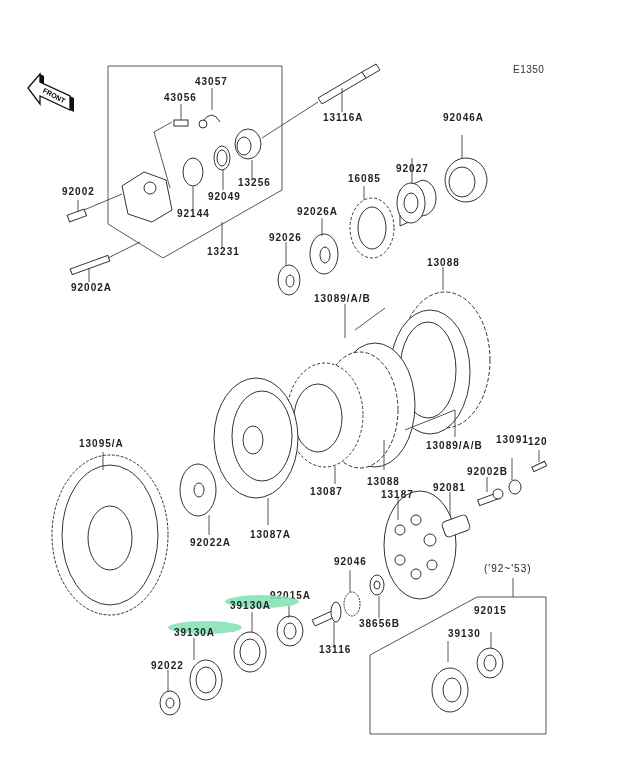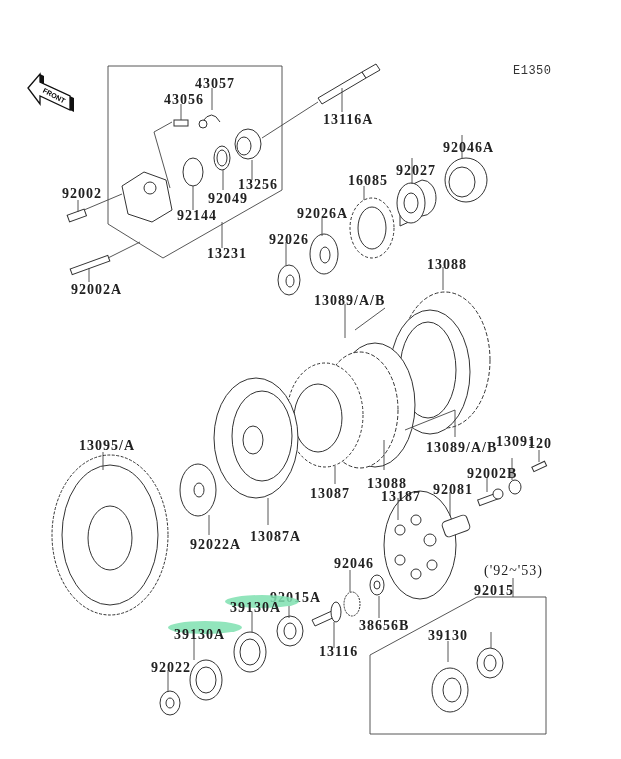--- a/index.html
+++ b/index.html
@@ -1,19 +1,19 @@
 <!DOCTYPE html>
 <html><head>
 <meta charset="utf-8">
 <style>
   html,body{margin:0;padding:0;background:#fff;}
   body{width:621px;height:759px;position:relative;overflow:hidden;font-family:"DejaVu Sans Mono","Liberation Mono",monospace;}
   #diagram{position:absolute;left:0;top:0;width:621px;height:759px;}
-  .lbl{position:absolute;font-family:Liberation Serif, serif;font-weight:bold;font-size:14px;letter-spacing:1px;color:#222;white-space:nowrap;}
-  .code{position:absolute;font-family:Liberation Mono, monospace;font-size:12px;color:#333;letter-spacing:.5px;}
+  .lbl{position:absolute;font-family:Liberation Sans, sans-serif;font-weight:bold;font-size:10px;letter-spacing:1px;color:#222;white-space:nowrap;}
+  .code{position:absolute;font-family:Liberation Sans, sans-serif;font-size:10px;color:#333;letter-spacing:.5px;}
   .hl{position:absolute;width:74px;height:13px;border-radius:50%;background:#7fe0b0;opacity:.85;}
   svg .p{fill:#fff;stroke:#333;stroke-width:1;}
   svg .l{stroke:#444;stroke-width:.9;fill:none;}
 </style>
 </head>
 <body>
 
 <svg id="diagram" viewBox="0 0 621 759" xmlns="http://www.w3.org/2000/svg">
 
   <g>
@@ -233,21 +233,21 @@
     <ellipse class="p" cx="490" cy="663" rx="6" ry="8"></ellipse>
     <line class="l" x1="491" y1="632" x2="491" y2="648"></line>
   </g>
 </svg>
 
 <span class="code" style="left:513px;top:64px">E1350</span>
 
 <span class="lbl" style="left:195px;top:76px">43057</span>
 <span class="lbl" style="left:164px;top:92px">43056</span>
 <span class="lbl" style="left:323px;top:112px">13116A</span>
-<span class="lbl" style="left:443px;top:140px">92046A</span>
+<span class="lbl" style="left:443px;top:112px">92046A</span>
 <span class="lbl" style="left:396px;top:163px">92027</span>
 <span class="lbl" style="left:62px;top:186px">92002</span>
 <span class="lbl" style="left:177px;top:208px">92144</span>
 <span class="lbl" style="left:208px;top:191px">92049</span>
 <span class="lbl" style="left:238px;top:177px">13256</span>
 <span class="lbl" style="left:348px;top:173px">16085</span>
 <span class="lbl" style="left:297px;top:206px">92026A</span>
 <span class="lbl" style="left:269px;top:232px">92026</span>
 <span class="lbl" style="left:207px;top:246px">13231</span>
 <span class="lbl" style="left:71px;top:282px">92002A</span>
@@ -266,15 +266,15 @@
 <span class="lbl" style="left:250px;top:529px">13087A</span>
 <span class="lbl" style="left:334px;top:556px">92046</span>
 <span class="lbl" style="left:270px;top:590px">92015A</span>
 <div class="hl" style="left: 225px; top: 595px; background: rgb(127, 224, 176);"></div>
 <span class="lbl" style="left:230px;top:600px">39130A</span>
 <div class="hl" style="left: 168px; top: 621px; background: rgb(127, 224, 176);"></div>
 <span class="lbl" style="left:174px;top:627px">39130A</span>
 <span class="lbl" style="left:359px;top:618px">38656B</span>
 <span class="lbl" style="left:319px;top:644px">13116</span>
 <span class="lbl" style="left:151px;top:660px">92022</span>
-<span class="lbl" style="left:428px;top:628px">39130</span>
-<span class="lbl" style="left:474px;top:583px">92015</span>
+<span class="lbl" style="left:448px;top:628px">39130</span>
+<span class="lbl" style="left:474px;top:605px">92015</span>
 <span class="lbl" style="left:484px;top:563px;font-weight:normal">('92~'53)</span>
 
 </body></html>

